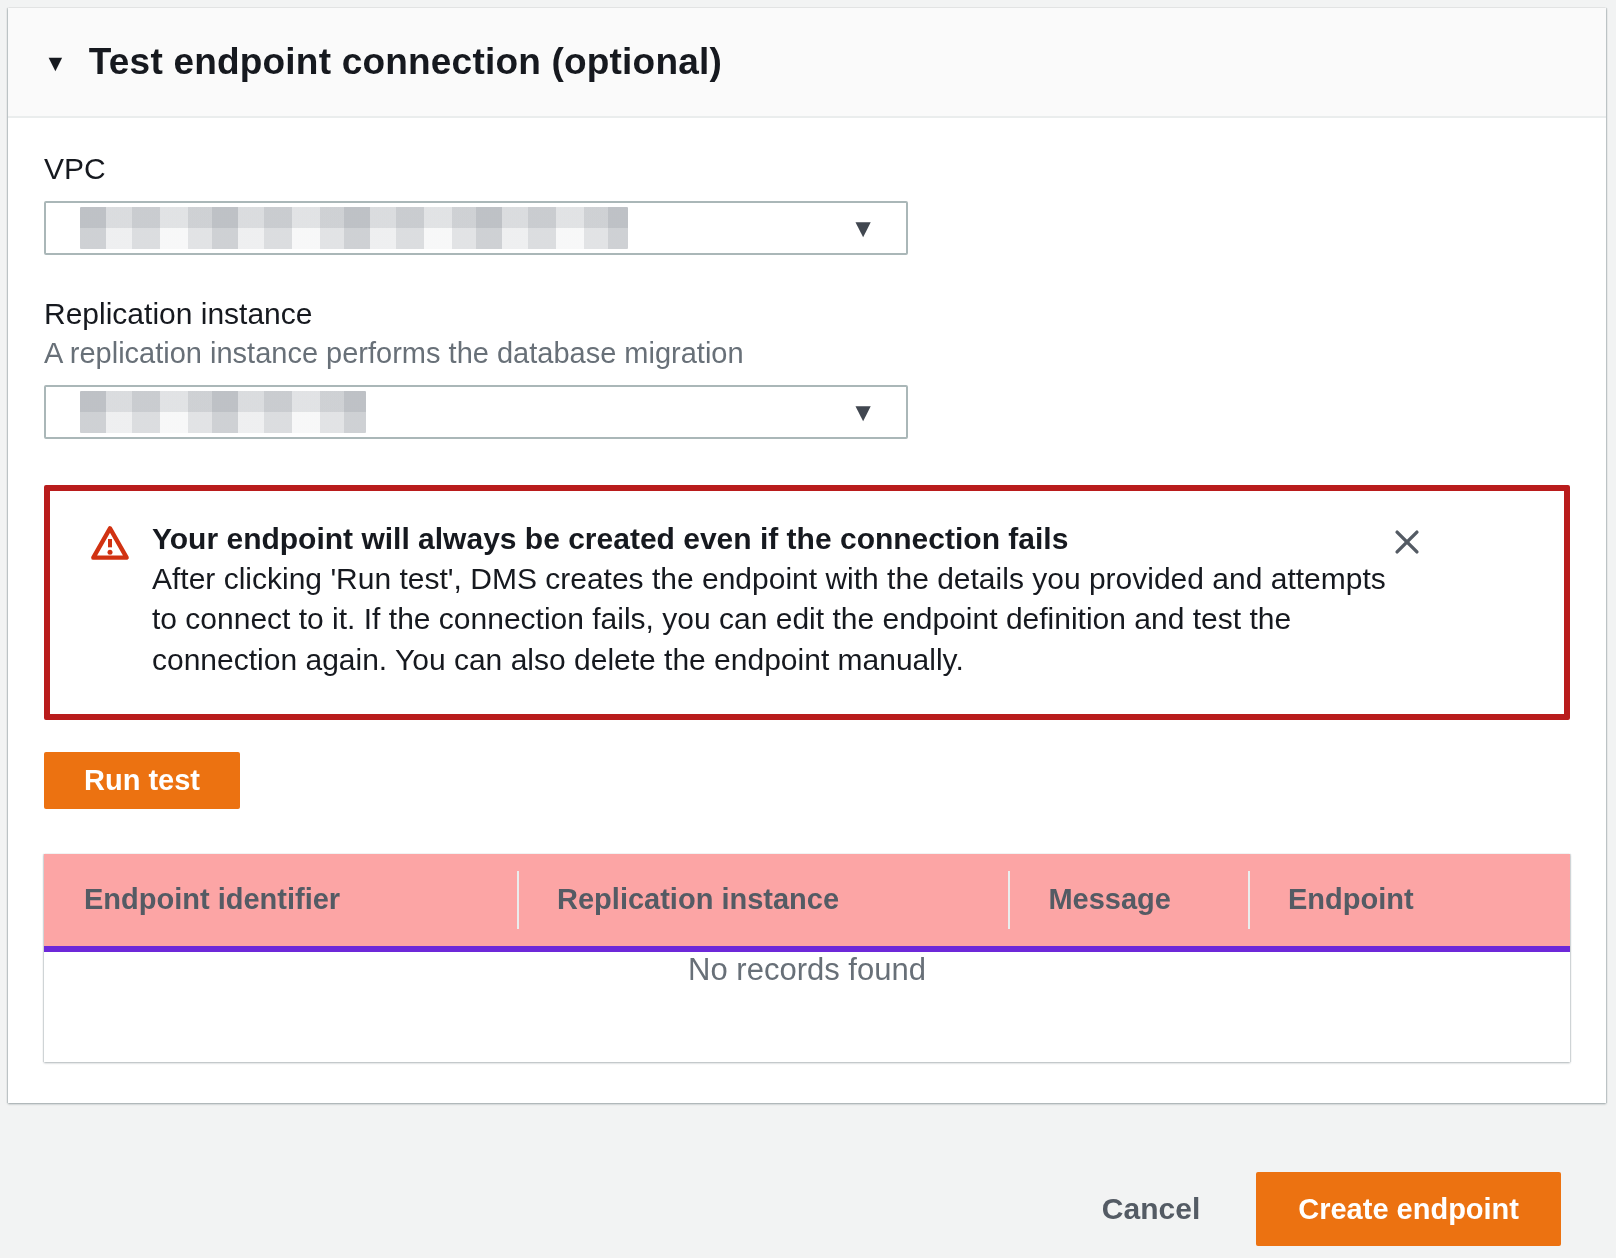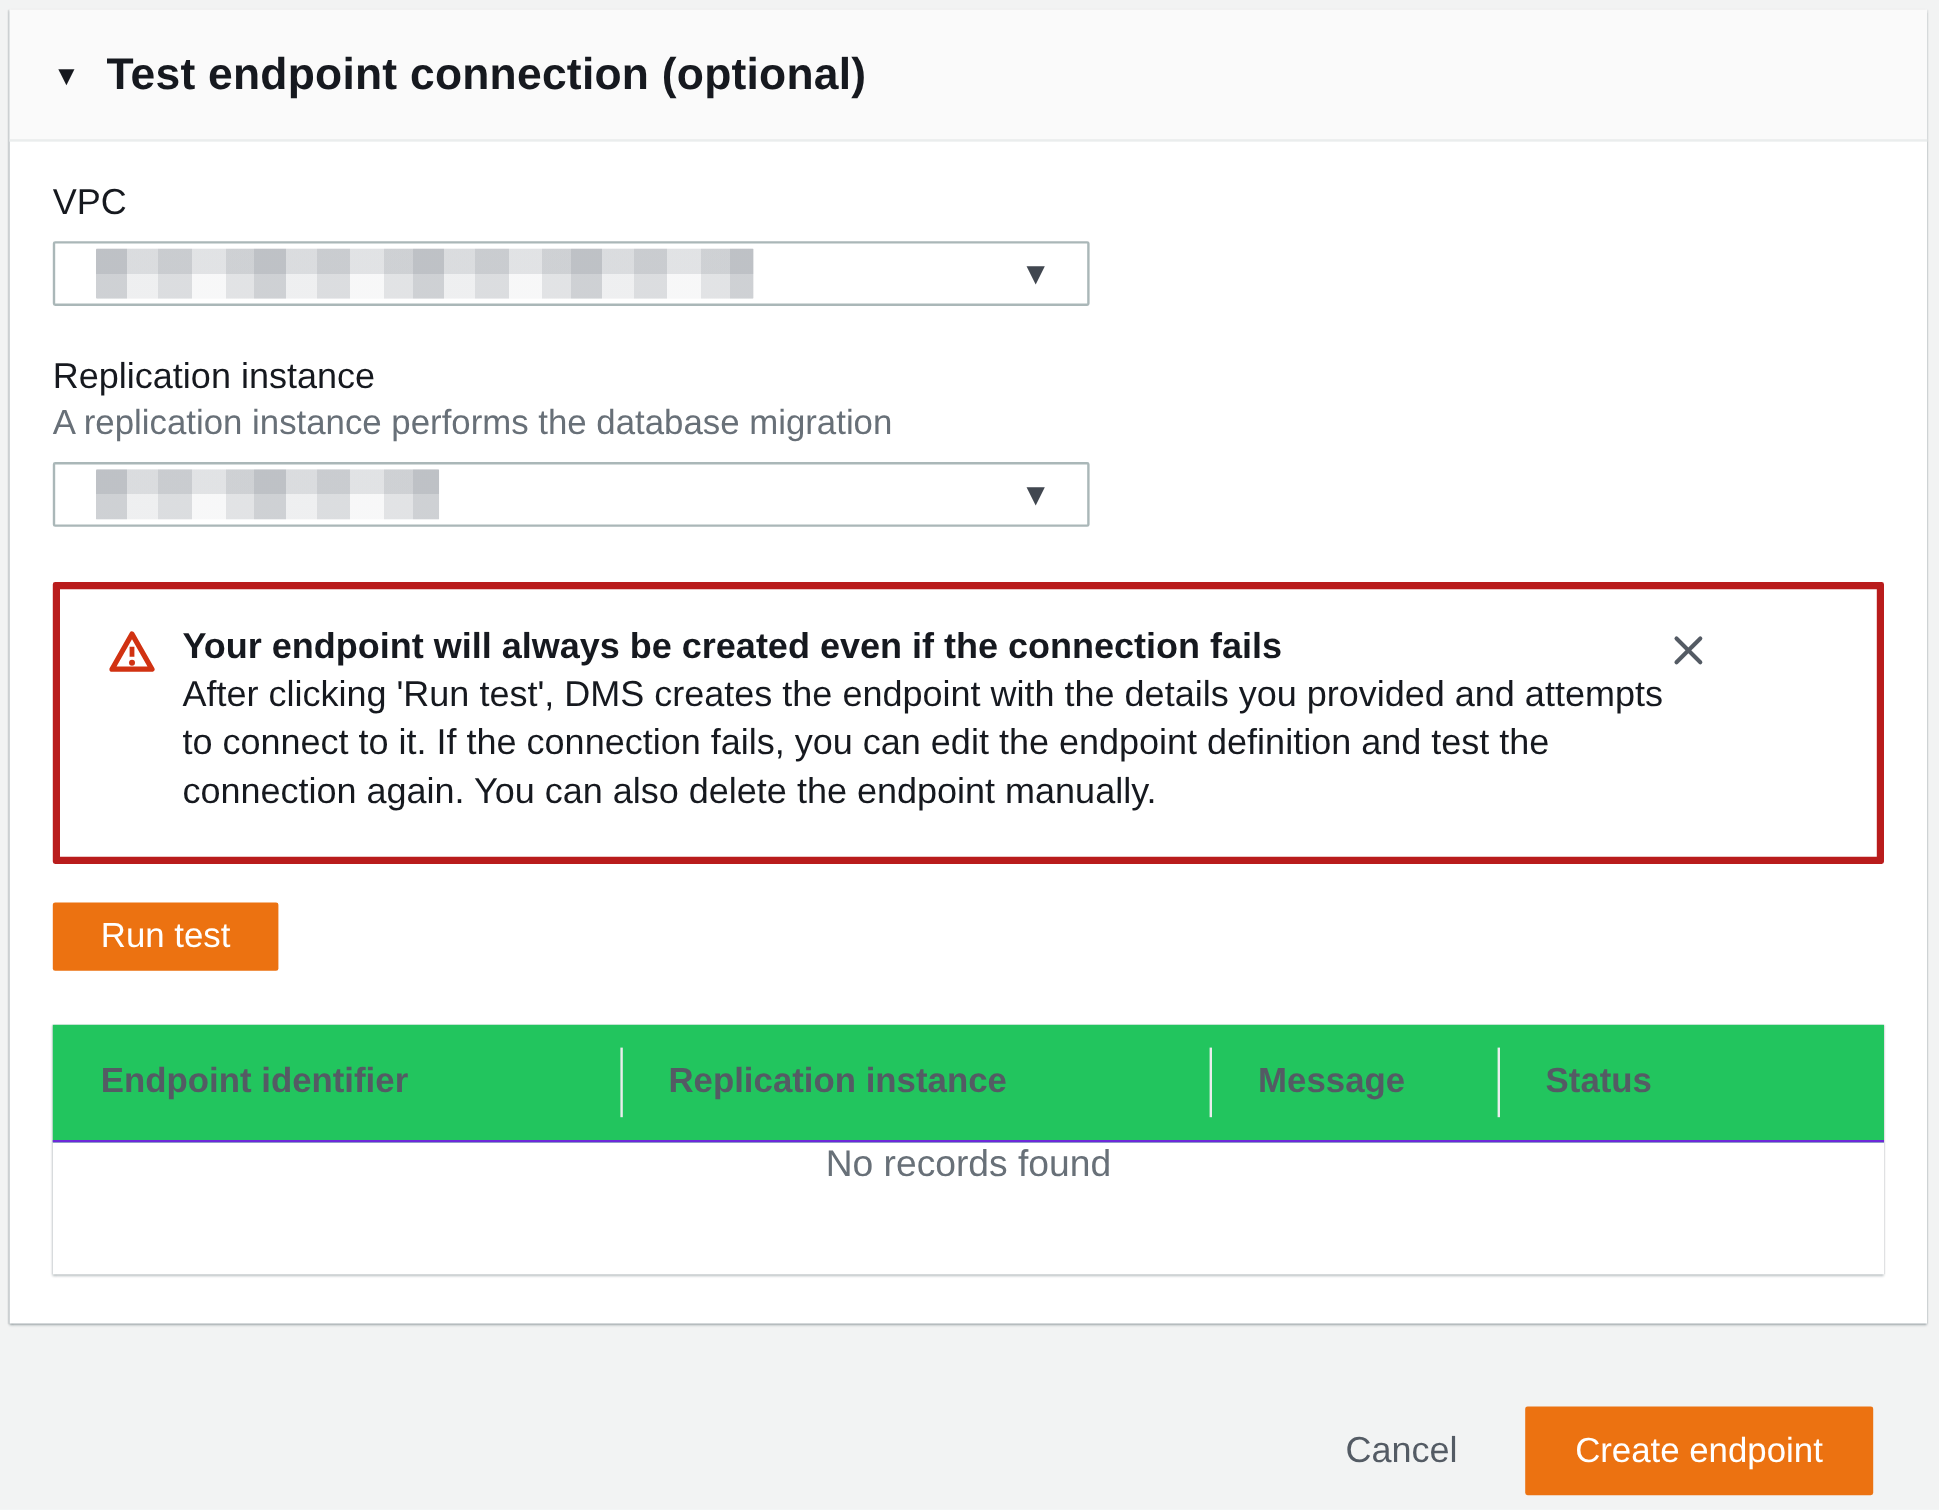--- a/index.html
+++ b/index.html
@@ -54,34 +54,34 @@
   }
   .warn-icon { flex:0 0 auto; width:40px; height:44px; margin-top:2px; }
   .warning-title { font-size:30px; font-weight:bold; line-height:1.34; color:#16191f; }
   .warning-body  { font-size:30px; line-height:1.34; color:#16191f; }
   .warn-close {
     position:absolute; right:140px; top:34px; width:34px; height:34px;
     background:none; border:none; cursor:pointer; padding:0;
   }
 
   
-  .btn { border:none; border-radius:2px; cursor:pointer; font-family:inherit; font-weight:normal; }
+  .btn { border:none; border-radius:2px; cursor:pointer; font-family:inherit; font-weight:bold; }
   .btn-primary { background:#ec7211; color:#ffffff; font-size:29px; }
   .btn-run { height:57px; padding:0 40px; margin-top:32px; }
   .btn-create { height:74px; padding:0 42px; }
   .btn-link { background:none; color:#545b64; font-size:30px; padding:0; }
 
   
   .table {
     margin-top:45px; width:1526px; background:#fff;
     box-shadow:0 1px 2px 0 rgba(0,28,36,.3), 1px 0 1px 0 rgba(0,28,36,.1), -1px 0 1px 0 rgba(0,28,36,.1);
   }
   .thead {
     display:grid; grid-template-columns:31% 32.2% 15.7% 21.1%;
-    background:#22c55e; border-bottom:2px solid #6d28d9; height:98px; align-items:center;
+    background:#fca5a5; border-bottom:6px solid #6d28d9; height:98px; align-items:center;
   }
   .th {
     position:relative; padding-left:40px;
     font-size:29px; font-weight:bold; color:#545b64;
   }
   .th + .th::before {
     content:""; position:absolute; left:0; top:50%; transform:translateY(-50%);
     width:2px; height:58px; background:#eaeded;
   }
   .tbody-empty {
@@ -148,21 +148,21 @@
         </button>
       </div>
 
       <button class="btn btn-primary btn-run">Run test</button>
 
       <div class="table">
         <div class="thead">
           <div class="th">Endpoint identifier</div>
           <div class="th">Replication instance</div>
           <div class="th">Message</div>
-          <div class="th">Status</div>
+          <div class="th">Endpoint</div>
         </div>
         <div class="tbody-empty">
           <span class="empty-text">No records found</span>
         </div>
       </div>
 
     </div>
   </section>
 
   <div class="footer">

